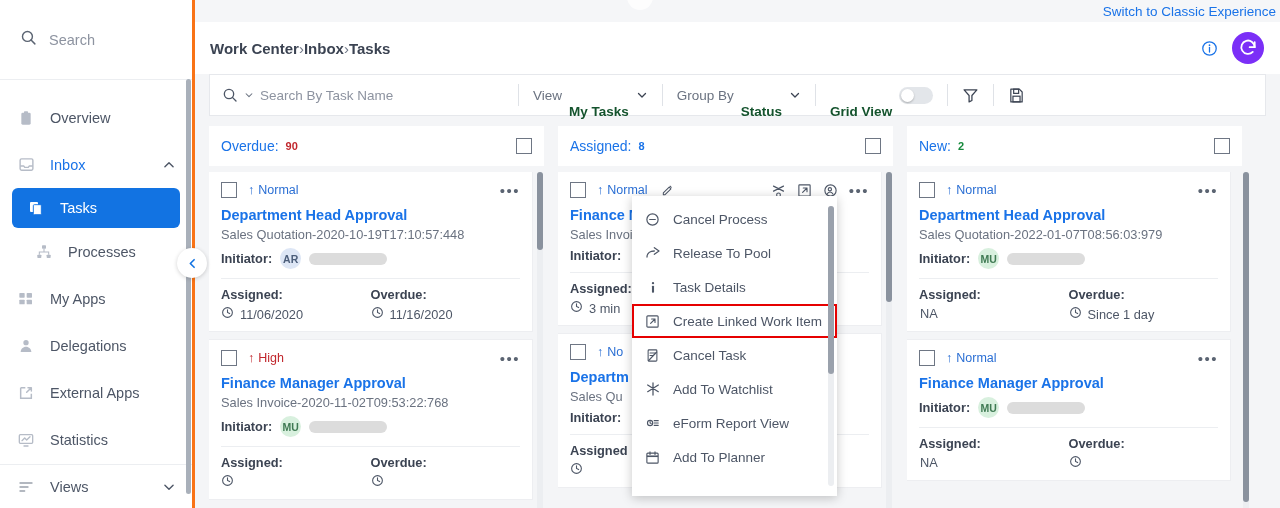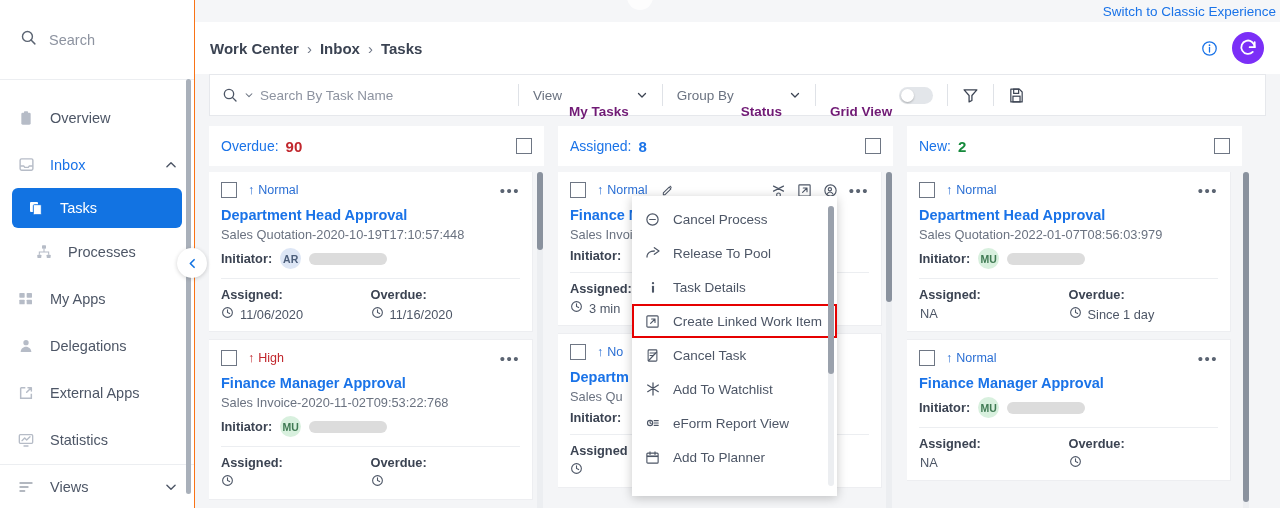--- a/index.html
+++ b/index.html
@@ -7,21 +7,21 @@
     width: 1280px; height: 508px;
     font-family: "Liberation Sans", sans-serif;
     background: #ffffff;
     overflow: hidden;
   }
   #app { position: relative; width: 1280px; height: 508px; background: #f4f5f7; }
 
   
   .sidebar {
     position: absolute; left: 0; top: 0; width: 195px; height: 508px;
-    background: #ffffff; border-right: 1px solid #f97316;
+    background: #ffffff; border-right: 3px solid #f97316;
     display: flex; flex-direction: column;
   }
   .sb-search {
     height: 80px; display: flex; align-items: center; gap: 12px;
     padding: 0 20px; border-bottom: 1px solid #eceef1;
   }
   .sb-search-text { color: #8d93a0; font-size: 14.5px; }
   .sb-nav { flex: 1; padding-top: 14px; position: relative; }
   .sb-item {
     height: 47px; display: flex; align-items: center; gap: 14px;
@@ -69,57 +69,57 @@
     padding-top: 2px;
   }
   .topbar-nub {
     position: absolute; left: 432px; top: -10px; width: 26px; height: 20px;
     background: #fff; border-radius: 0 0 14px 14px; opacity: .75;
   }
   .header {
     height: 52px; background: #fff; display: flex; align-items: center;
     padding: 0 16px 0 15px;
   }
-  .crumbs { display: flex; align-items: center; gap: 8px; font-size: 15px; color: #3b4352; font-weight: 600; }
+  .crumbs { display: flex; align-items: center; font-size: 15px; color: #3b4352; font-weight: 600; }
   .crumbs .sep { color: #6f7787; font-weight: 400; }
   .crumbs .crumb { cursor: pointer; }
   .header-right { margin-left: auto; display: flex; align-items: center; gap: 14px; }
   .info-ico { color: #1a73e8; cursor: pointer; display: flex; }
   .avatar-btn {
     width: 32px; height: 32px; border-radius: 50%; background: #7b2ff7;
     display: flex; align-items: center; justify-content: center;
     color: #fff; cursor: pointer;
   }
 
   .toolbar {
     margin: 0 14px; height: 42px; background: #fff; border: 1px solid #e6e8ec;
     display: flex; align-items: center; padding: 0 12px; gap: 0;
   }
   .tb-search { display: flex; align-items: center; gap: 6px; min-width: 282px; }
   .tb-search .ph { color: #8d93a0; font-size: 13.5px; }
   .tb-sep { width: 1px; height: 22px; background: #dfe2e7; margin: 0 14px; }
   .tb-group { display: flex; align-items: center; gap: 7px; font-size: 13.5px; color: #5b6472; cursor: pointer; }
   .tb-group .lbl { color: #6a7280; }
-  .tb-group .val { color: #701a75; font-weight: 600; margin-top: 32px; }
+  .tb-group .val { color: #14532d; font-weight: 600; margin-top: 32px; }
   .toggle {
     width: 34px; height: 17px; border-radius: 10px; background: #e3e6ea;
     position: relative; cursor: pointer;
   }
   .toggle .knob { position: absolute; left: 2px; top: 2px; width: 13px; height: 13px; border-radius: 50%; background: #fff; box-shadow: 0 1px 2px rgba(0,0,0,.25); }
   .tb-icon { color: #3b4352; cursor: pointer; display: flex; }
 
   
   .board { display: flex; gap: 14px; padding: 10px 14px 0 14px; height: 392px; }
   .col { width: 335px; position: relative; }
   .col-head {
     height: 40px; background: #fff; display: flex; align-items: center;
     padding: 0 12px; font-size: 14px;
   }
   .col-head .lbl { color: #1a73e8; }
-  .col-head .cnt { font-weight: 700; margin-left: 7px; font-size: 15px; }
+  .col-head .cnt { font-weight: 700; margin-left: 7px; font-size: 11px; }
   .col-head .box { margin-left: auto; }
   .cbox { width: 16px; height: 16px; border: 1.5px solid #6e7684; background: #fff; cursor: pointer; }
   .col-body {
     height: 352px; overflow: hidden; position: relative; padding-right: 12px;
     margin-top: 6px;
   }
   .card {
     background: #fff; padding: 10px 12px 9px 12px; margin-bottom: 9px;
     box-shadow: 0 0 0 1px #edeef1;
   }

